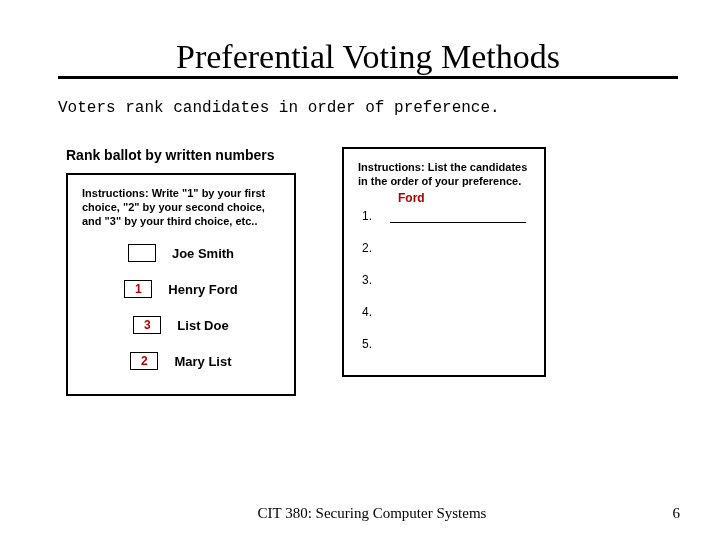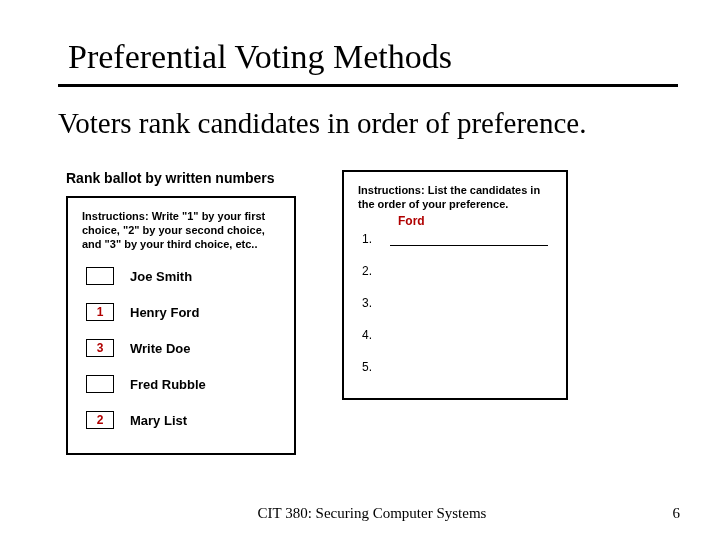--- a/index.html
+++ b/index.html
@@ -6,34 +6,35 @@
     body {
       width: 720px;
       height: 540px;
       background: #fff;
       font-family: Georgia, 'Times New Roman', serif;
       position: relative;
       padding: 20px 40px;
     }
     .title {
       font-size: 34px;
-      text-align: left;
+      text-align: center;
       font-weight: normal;
-      padding-bottom: 8px;
+      padding-bottom: 0;
       margin: 10px 20px 0 20px;
     }
     .title-rule {
       border: none;
       border-top: 3px solid #000;
       margin: 0 10px 20px 10px;
     }
     .subtitle {
-      font-size: 29px;
+      font-size: 16px;
       font-weight: normal;
       margin: 0 10px 22px 10px;
+      font-family: Liberation Mono, monospace;
     }
     .ballots {
       display: flex;
       gap: 30px;
       margin-left: 10px;
     }
     .ballot-col {
       display: flex;
       flex-direction: column;
     }
@@ -54,20 +55,21 @@
       font-size: 11px;
       font-weight: bold;
       line-height: 1.25;
       margin-bottom: 12px;
     }
     
     .row-a {
       display: flex;
       align-items: center;
       margin-bottom: 10px;
+      justify-content: center;
     }
     .rank-box {
       width: 28px;
       height: 18px;
       border: 1px solid #000;
       font-family: Arial, Helvetica, sans-serif;
       font-size: 12px;
       font-weight: bold;
       display: flex;
       align-items: center;
@@ -140,35 +142,31 @@
       <div class="row-a">
         <div class="rank-box"></div>
         <div class="cand">Joe Smith</div>
       </div>
       <div class="row-a">
         <div class="rank-box">1</div>
         <div class="cand">Henry Ford</div>
       </div>
       <div class="row-a">
         <div class="rank-box">3</div>
-        <div class="cand">Write Doe</div>
-      </div>
-      <div class="row-a">
-        <div class="rank-box"></div>
-        <div class="cand">Fred Rubble</div>
+        <div class="cand">List Doe</div>
       </div>
       <div class="row-a">
         <div class="rank-box">2</div>
         <div class="cand">Mary List</div>
       </div>
     </div>
   </div>
 
   <div class="ballot-col">
-    <div class="ballot-box" style="width:226px;">
+    <div class="ballot-box" style="width:204px;">
       <div class="instr">Instructions: List the candidates in the order of your preference.</div>
 
       <div class="row-b">
         <div class="ord">1.</div>
         <div class="writeline">
             <span class="written">Ford</span>
           </div>
       </div>
       <div class="row-b">
         <div class="ord">2.</div>

